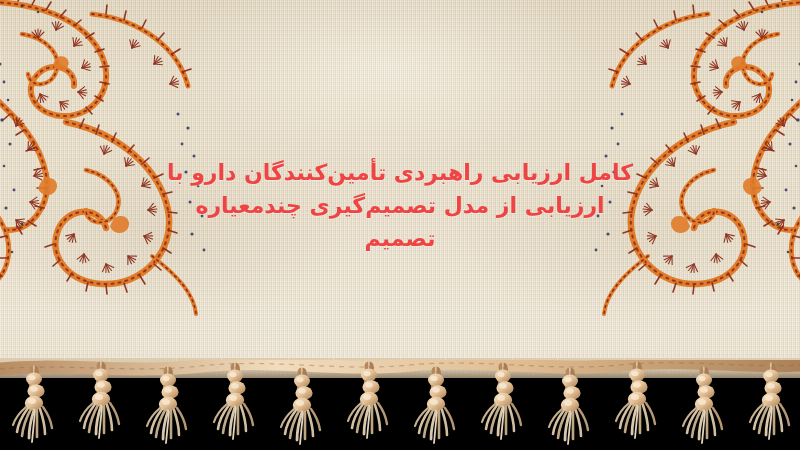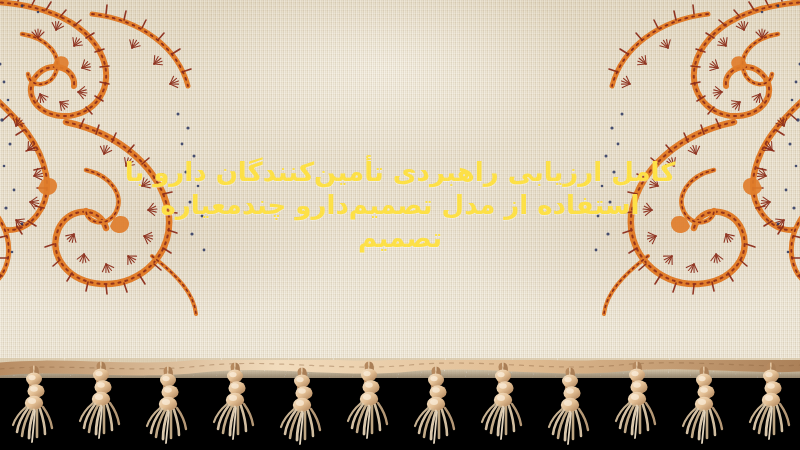--- a/index.html
+++ b/index.html
@@ -57,22 +57,22 @@
   .orn svg{display:block;width:100%;height:100%;}
 
   
   .fringe{position:absolute;left:0;top:360px;width:800px;height:90px;}
   .fringe svg{display:block;width:800px;height:90px;}
 
   
   .title{
     position:absolute;left:0;top:156px;width:800px;
     text-align:center;direction:rtl;
-    color:#fde047;
-    font-size:26px;font-weight:700;line-height:33px;
+    color:#ef4444;
+    font-size:22px;font-weight:700;line-height:33px;
     letter-spacing:0px;
     text-shadow:0 1px 0 rgba(255,255,255,.35);
   }
   .title .ln{display:block;white-space:nowrap;}
 </style>
 </head>
 <body>
 
 <div id="slide">
 
@@ -420,21 +420,21 @@
         </g>
       </svg>
     </div>
 
     <div class="hemwave"></div>
     <div class="edgeshadow"></div>
   </div>
 
   <div class="title">
     <span class="ln">کامل ارزیابی راهبردی تأمین‌کنندگان دارو با</span>
-    <span class="ln">استفاده از مدل تصمیم‌دارو چندمعیاره</span>
+    <span class="ln">ارزیابی از مدل تصمیم‌گیری چندمعیاره</span>
     <span class="ln">تصمیم</span>
   </div>
 
   <div class="fringe">
     <svg viewBox="0 0 800 90" xmlns="http://www.w3.org/2000/svg" aria-hidden="true">
       <defs>
         <linearGradient id="cordg" x1="0" y1="0" x2="1" y2="0">
           <stop offset="0%" stop-color="#b5895f"></stop>
           <stop offset="35%" stop-color="#f2dcbd"></stop>
           <stop offset="65%" stop-color="#e0bc92"></stop>

